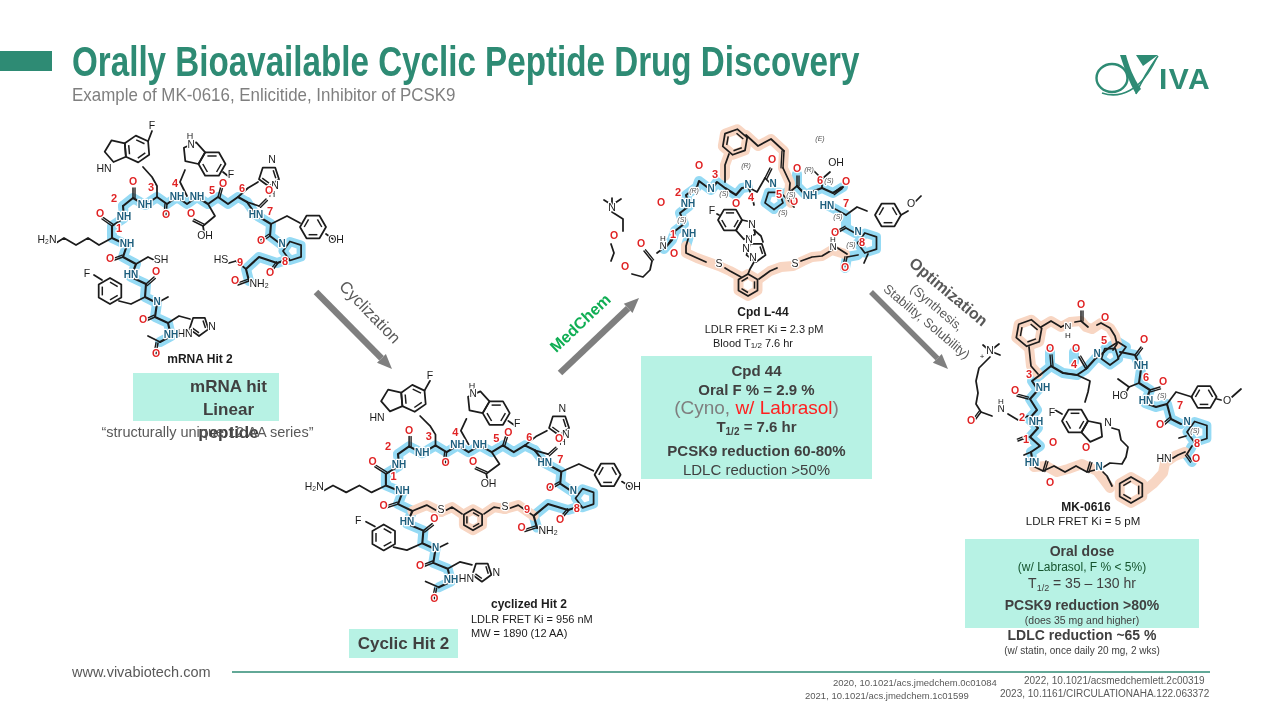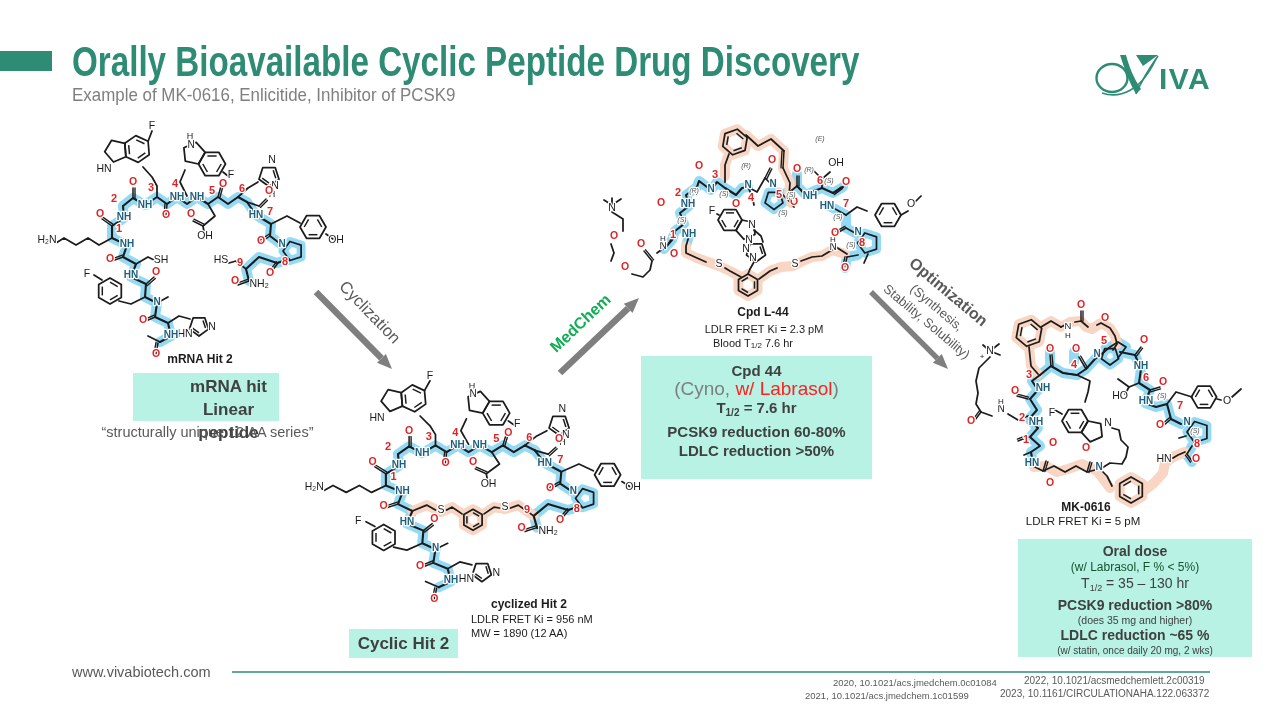--- a/index.html
+++ b/index.html
@@ -575,26 +575,27 @@
 
 <div class="mint" style="left:133px;top:373px;width:146px;height:48px;padding-left:45px;">
  <div style="font-size:17px;font-weight:bold;line-height:23px;padding-top:2px">mRNA hit<br>Linear peptide</div>
 </div>
 <div class="abs" style="left:60px;top:424px;width:295px;text-align:center;font-size:14.5px;color:#595959">“structurally unique 12 AA series”</div>
 <div class="mint" style="left:349px;top:617px;width:109px;height:29px;margin-top:12px;">
  <div style="font-size:17px;font-weight:bold;line-height:29px">Cyclic Hit 2</div>
 </div>
 <div class="mint" style="left:641px;top:356px;width:231px;height:123px;">
  <div style="font-size:15px;font-weight:bold;padding-top:5px;line-height:19px">Cpd 44</div>
+ <div style="font-size:15px;font-weight:bold;line-height:19px">Oral F&nbsp;% = 2.9&nbsp;%</div>
  <div style="font-size:19px;color:#7f7f7f;line-height:18px">(Cyno, <span style="color:#ff2020">w/ Labrasol</span>)</div>
  <div style="font-size:15px;font-weight:bold;line-height:19px">T<span style="font-size:10px;vertical-align:-3px">1/2</span> = 7.6 hr</div>
  <div style="font-size:15px;font-weight:bold;line-height:19px">PCSK9 reduction 60-80%</div>
- <div style="font-size:15px;font-weight:bold;line-height:19px">LDLC reduction &gt;50%</div>
+ <div style="font-size:15px;font-weight:normal;line-height:19px">LDLC reduction &gt;50%</div>
 </div>
-<div class="mint" style="left:1018px;top:539px;width:234px;height:118px;">
+<div class="mint" style="left:965px;top:539px;width:234px;height:89px;">
  <div style="font-size:14px;font-weight:bold;padding-top:4px;line-height:17px">Oral dose</div>
  <div style="font-size:12px;color:#14532d;line-height:15px">(w/ Labrasol, F&nbsp;% &lt; 5%)</div>
  <div style="font-size:14px;font-weight:normal;line-height:17px">T<span style="font-size:9px;vertical-align:-3px">1/2</span> = 35 – 130 hr</div>
  <div style="font-size:14px;font-weight:bold;line-height:17px">PCSK9 reduction &gt;80%</div>
  <div style="font-size:10.5px;color:#404040;line-height:13px">(does 35 mg and higher)</div>
  <div style="font-size:14px;font-weight:bold;line-height:17px">LDLC reduction ~65&nbsp;%</div>
  <div style="font-size:10px;color:#404040;line-height:13px">(w/ statin, once daily 20 mg, 2 wks)</div>
 </div>
 <div class="abs" style="left:72px;top:664px;font-size:14.5px;color:#595959">www.vivabiotech.com</div>
 <div class="abs" style="left:833px;top:677px;font-size:9.5px;color:#595959;text-align:center;white-space:nowrap">2020, 10.1021/acs.jmedchem.0c01084</div>

